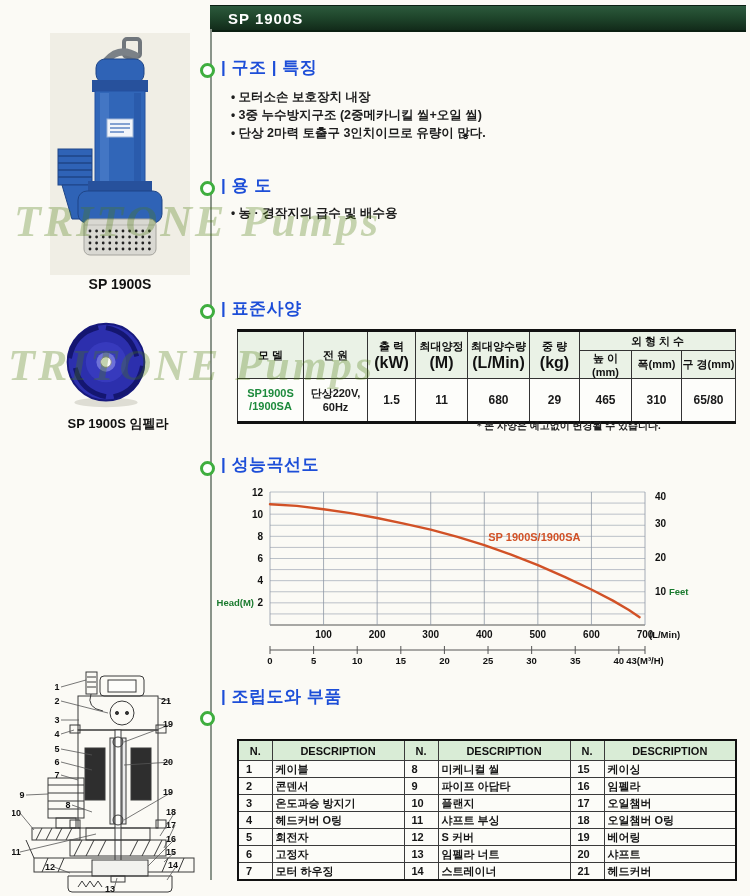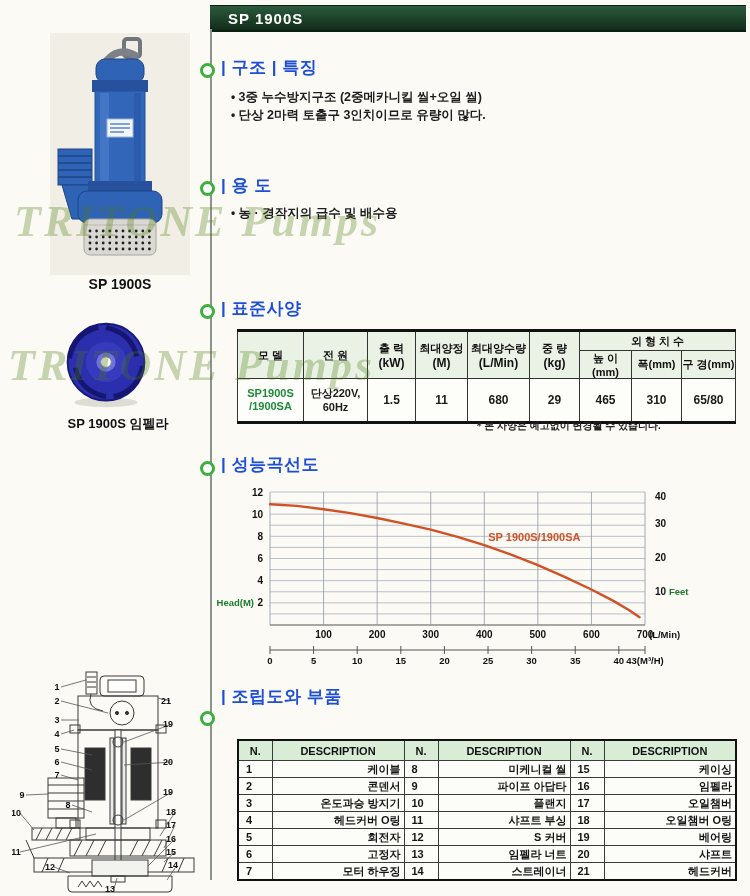--- a/index.html
+++ b/index.html
@@ -23,31 +23,31 @@
   .sec-title{font-size:17px;font-weight:bold;color:#1d4ed8;letter-spacing:.5px;left:221px;white-space:nowrap}
   .bullets{left:231px}
   .bullet{font-size:12.5px;font-weight:600;color:#1d1d1d;line-height:18px;white-space:nowrap}
   .bullet::before{content:"\2022\00a0";font-size:12px}
   
   table{border-collapse:collapse;table-layout:fixed}
   .spec{left:237px;top:329px;width:498px;font-size:11px;
         border-top:3px solid #111;border-bottom:3px solid #111}
   .spec th,.spec td{border:1px solid #333;text-align:center;padding:0;vertical-align:middle}
   .spec th{background:#eaf2e6;font-weight:bold;color:#111}
-  .spec .unit{font-weight:bold;font-size:12px}
+  .spec .unit{font-weight:bold;font-size:16px}
   .spec tr.h1{height:20px}.spec tr.h2{height:18px}.spec tr.d{height:44px}
   .spec td{background:#fdfdfa;font-weight:bold;font-size:12px}
   .spec td.model{color:#1d8a3c;font-size:11px;line-height:13px}
   .spec td.power{font-size:11px;line-height:14px}
   .footnote{left:400px;top:419px;width:335px;text-align:center;font-size:10px;color:#222;font-weight:600}
   
   .parts{left:237px;top:739px;width:498px;font-size:11px;border:2px solid #111}
   .parts th,.parts td{border:1px solid #3a3a3a;padding:0 3px;height:16px;white-space:nowrap;overflow:hidden}
   .parts th{background:#d9ecd6;font-weight:bold;text-align:center;height:19px;color:#111}
-  .parts td{background:#fcfcf8;text-align:right;font-weight:600;color:#161616}
+  .parts td{background:#fcfcf8;text-align:left;font-weight:600;color:#161616}
   .parts td.num{text-align:left;padding-left:7px;font-weight:bold}
   
   .caption{font-weight:bold;color:#111;text-align:center}
   
   .wm{font-family:"Liberation Serif",serif;font-style:italic;font-weight:bold;
       color:#4d7c0f;opacity:.30;white-space:nowrap;pointer-events:none;letter-spacing:3px}
   svg text{font-family:"Liberation Sans",sans-serif}
 </style>
 </head>
 <body>
@@ -244,20 +244,21 @@
         <line x1="163" y1="182" x2="152" y2="192" stroke="#555" stroke-width="0.8"></line>
         <text x="159" y="185" font-size="9" font-weight="bold" fill="#111" text-anchor="middle">15</text>
         <line x1="165" y1="195" x2="155" y2="210" stroke="#555" stroke-width="0.8"></line>
         <text x="161" y="198" font-size="9" font-weight="bold" fill="#111" text-anchor="middle">14</text>
       </g>
   </svg>
 </div>
 
 <div class="abs sec-title" style="top:56px">| 구조 | 특징</div>
 <div class="abs bullets" style="top:88px">
+    <div class="bullet">모터소손 보호장치 내장</div>
     <div class="bullet">3중 누수방지구조 (2중메카니킬 씰+오일 씰)</div>
     <div class="bullet">단상 2마력 토출구 3인치이므로 유량이 많다.</div>
   </div>
 
 <div class="abs sec-title" style="top:174px">| 용 도</div>
 <div class="abs bullets" style="top:204px">
     <div class="bullet">농 · 경작지의 급수 및 배수용</div>
   </div>
 
 <div class="abs sec-title" style="top:297px">| 표준사양</div>

